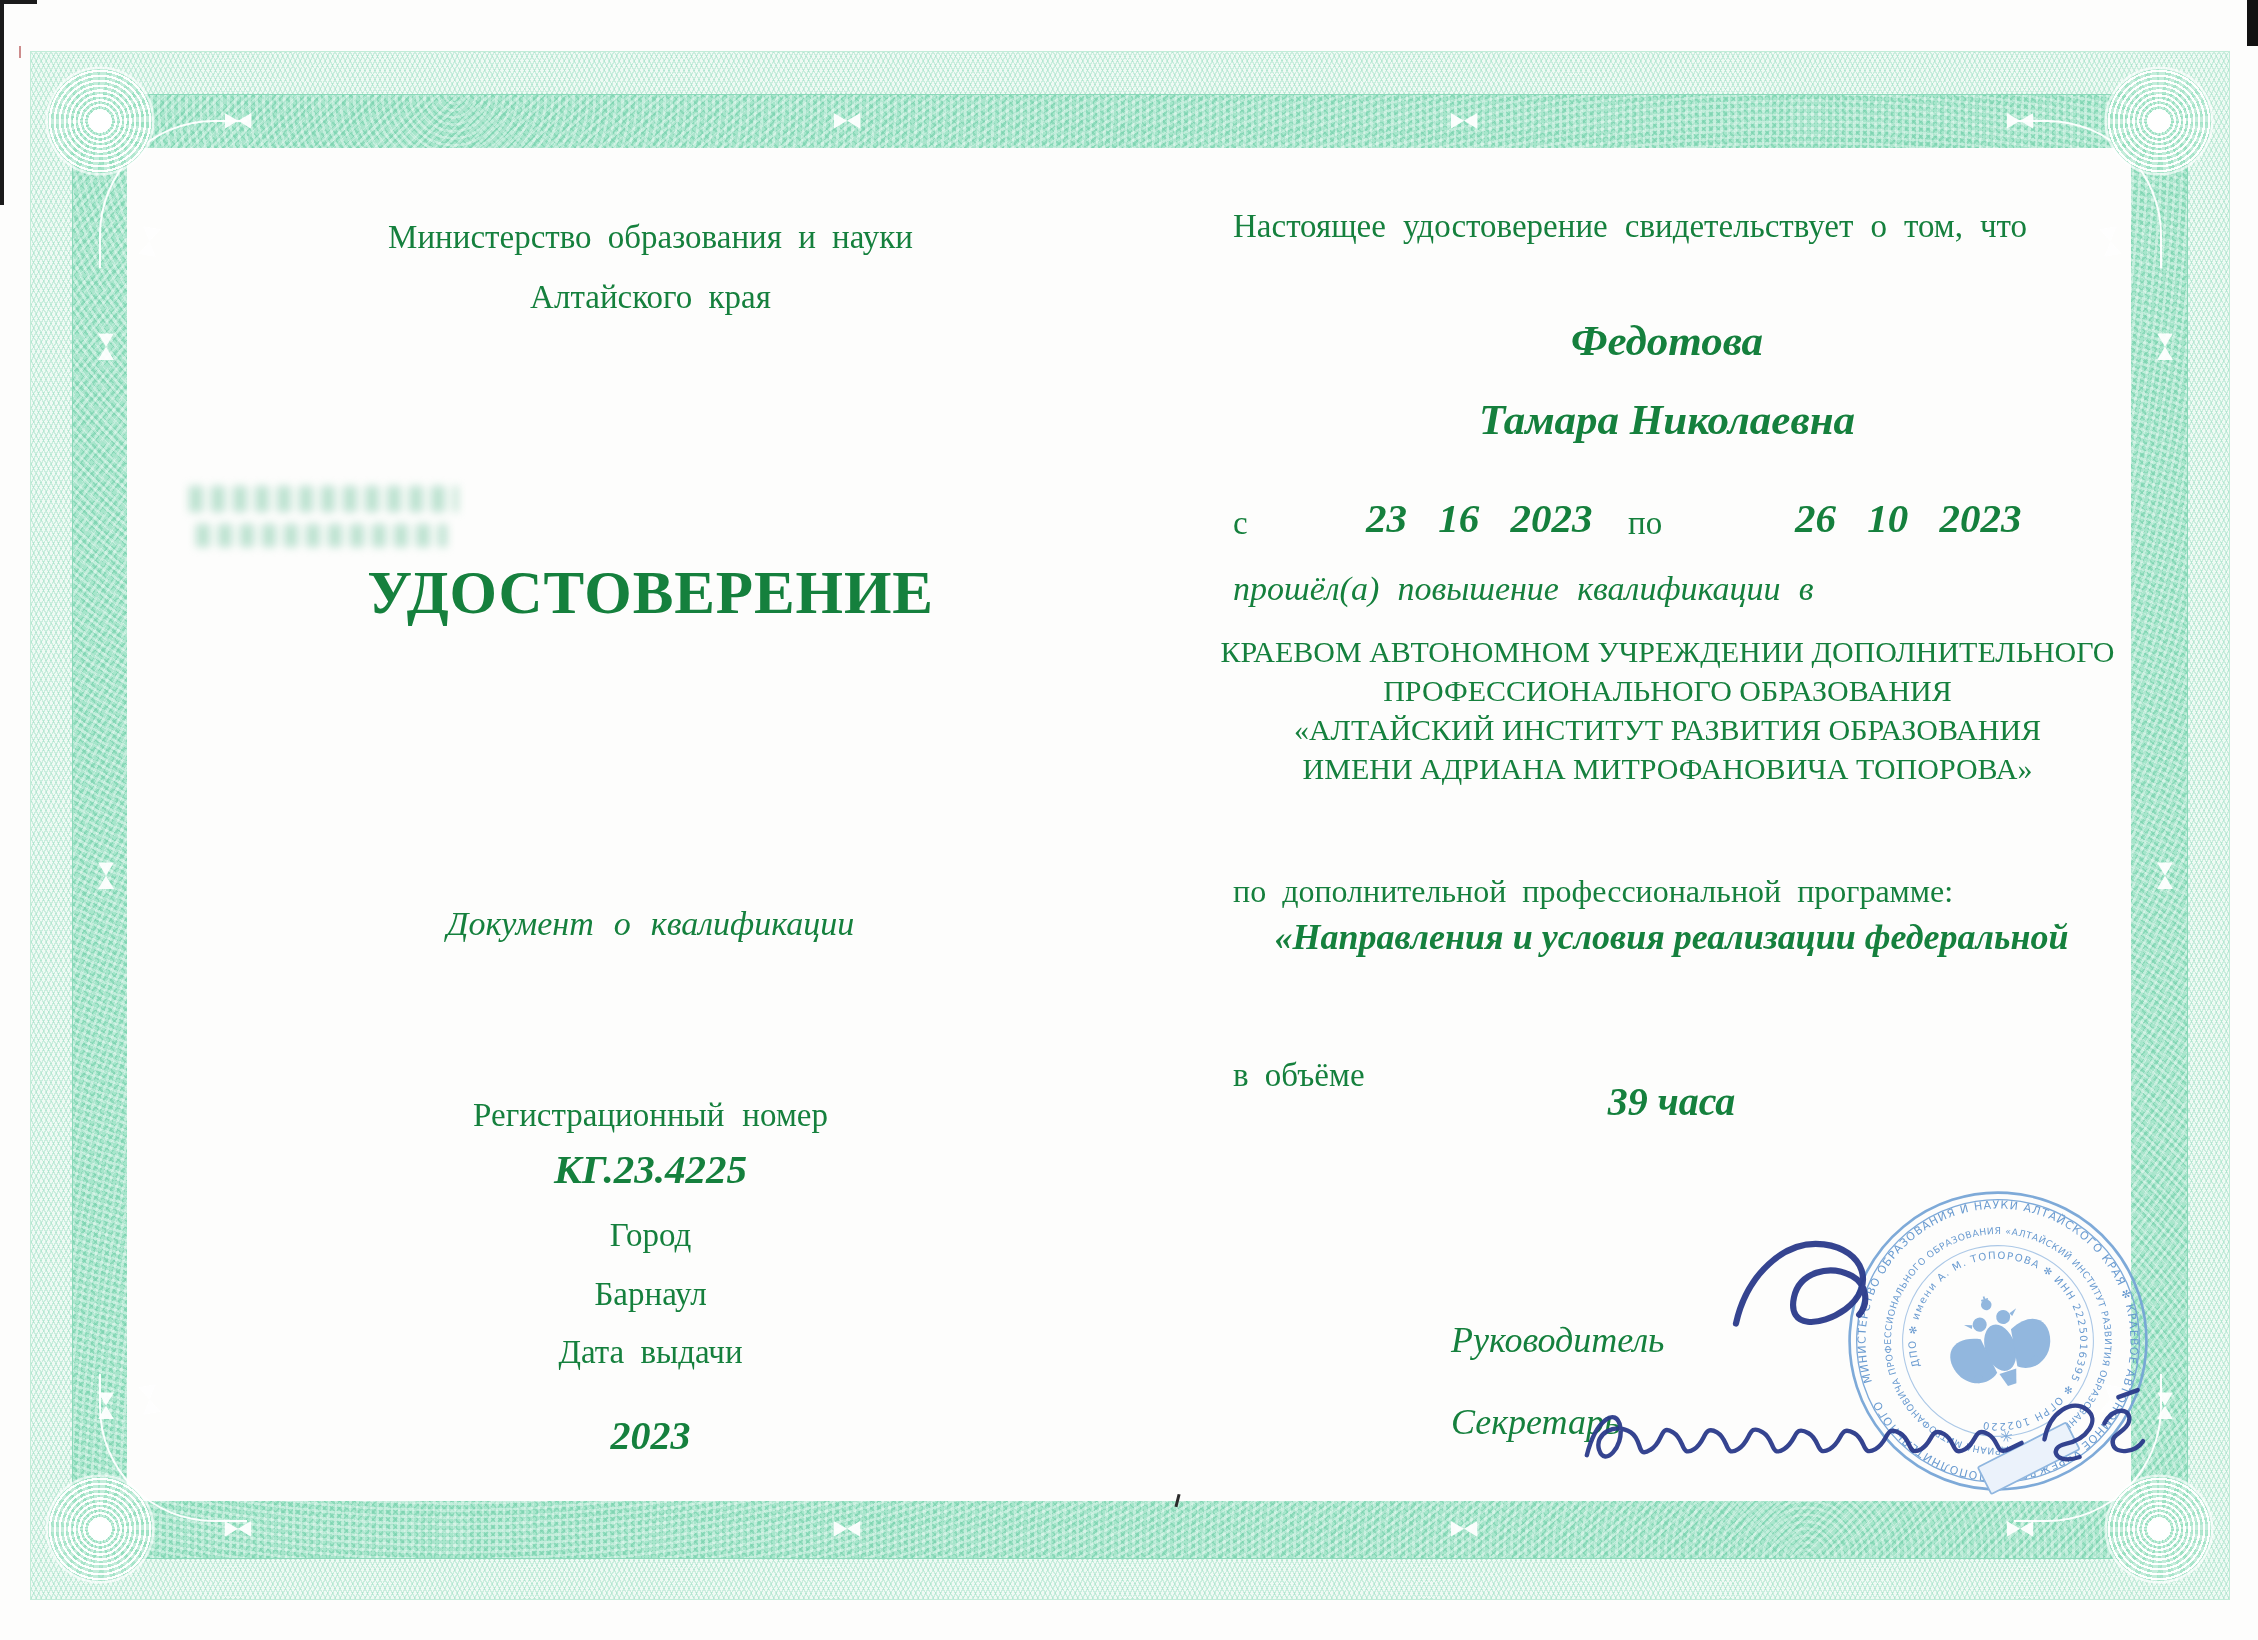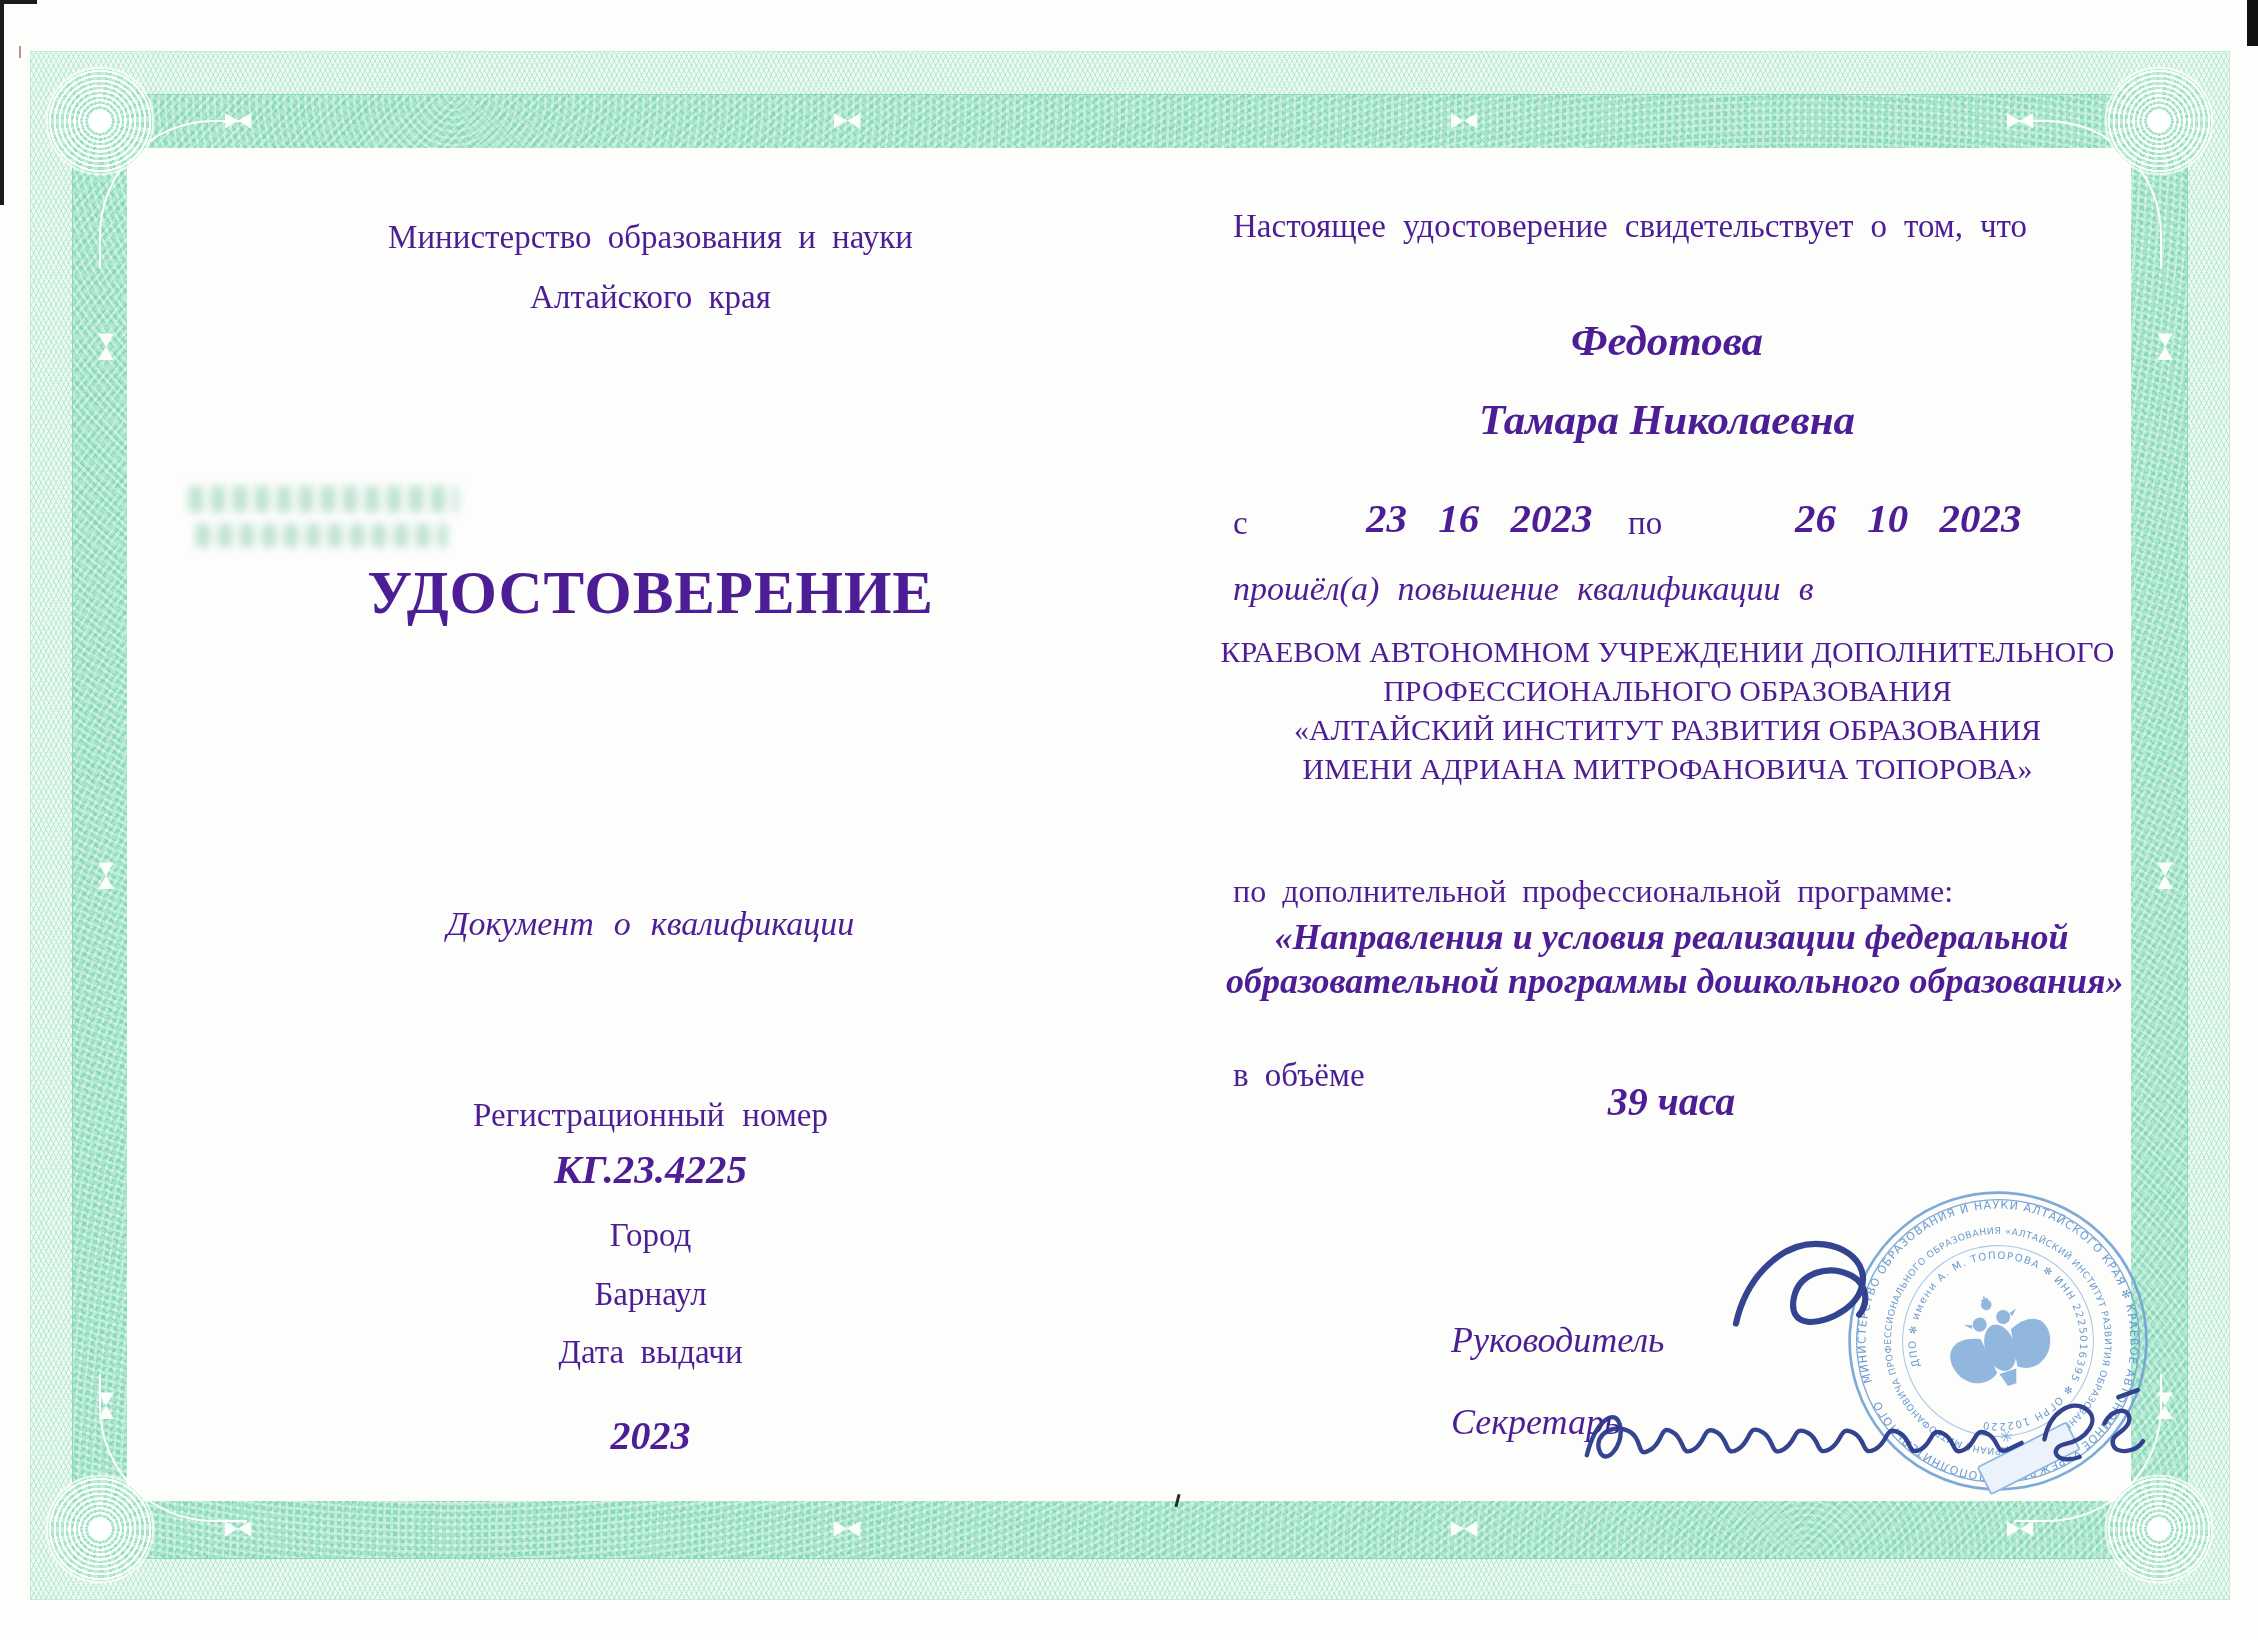--- a/index.html
+++ b/index.html
@@ -1,17 +1,17 @@
 <!DOCTYPE html>
 <html style="font-size:14px"><head>
 <meta charset="utf-8">
 <style>
   html,body{margin:0;padding:0;background:#e8e8e8;}
   .page{position:relative;width:2258px;height:1640px;background:#fdfdfc;overflow:hidden;
-        font-family:"Liberation Serif","DejaVu Serif",serif;color:#4c1d95;}
+        font-family:"Liberation Serif","DejaVu Serif",serif;color:#15803d;}
   .abs{position:absolute;}
 
   
   .art-left{left:0;top:0;width:4.4px;height:205px;background:#1b1b1b;z-index:50;}
   .art-top{left:0;top:0;width:37px;height:3.5px;background:#1b1b1b;z-index:50;}
   .art-tr{left:2247px;top:0;width:11.5px;height:46px;background:#111;z-index:50;}
   .art-red{left:18.5px;top:46px;width:2.6px;height:11.5px;background:#b45050;opacity:.65;z-index:50;}
   .art-apos{left:1176px;top:1494px;width:2.6px;height:13.2px;background:#2a2a2a;transform:rotate(14deg);z-index:40;}
 
   
@@ -173,21 +173,20 @@
 
   <div class="t ctr" style="left:1216px;width:903px;top:632px;font-size:30px;line-height:39px;">
     <div>КРАЕВОМ АВТОНОМНОМ УЧРЕЖДЕНИИ ДОПОЛНИТЕЛЬНОГО</div>
     <div>ПРОФЕССИОНАЛЬНОГО ОБРАЗОВАНИЯ</div>
     <div>«АЛТАЙСКИЙ ИНСТИТУТ РАЗВИТИЯ ОБРАЗОВАНИЯ</div>
     <div>ИМЕНИ АДРИАНА МИТРОФАНОВИЧА ТОПОРОВА»</div>
   </div>
 
   <div class="t" style="left:1233px;top:873px;font-size:32px;word-spacing:8px;">по дополнительной профессиональной программе:</div>
   <div class="t ctr b i" style="left:1226px;width:891px;top:916px;font-size:36px;">«Направления и условия реализации федеральной</div>
-  <div class="t ctr b i" style="left:1226px;width:891px;top:960px;font-size:36px;">образовательной программы дошкольного образования»</div>
 
   <div class="t" style="left:1233px;top:1057px;font-size:33px;word-spacing:8px;text-align:right;">в объёме</div>
   <div class="t ctr b i" style="left:1226px;width:891px;top:1078px;font-size:40px;">39 часа</div>
 
   <div class="t i" style="left:1451px;top:1319px;font-size:36px;">Руководитель</div>
   <div class="t i" style="left:1451px;top:1401px;font-size:36px;">Секретарь</div>
 
   <svg class="abs" style="left:1839px;top:1182px;z-index:20;opacity:.92;" width="318" height="318" viewBox="0 0 360 360">
     <defs>
       <path id="ringO" d="M180,180 m-150,0 a150,150 0 1,1 300,0 a150,150 0 1,1 -300,0"></path>

